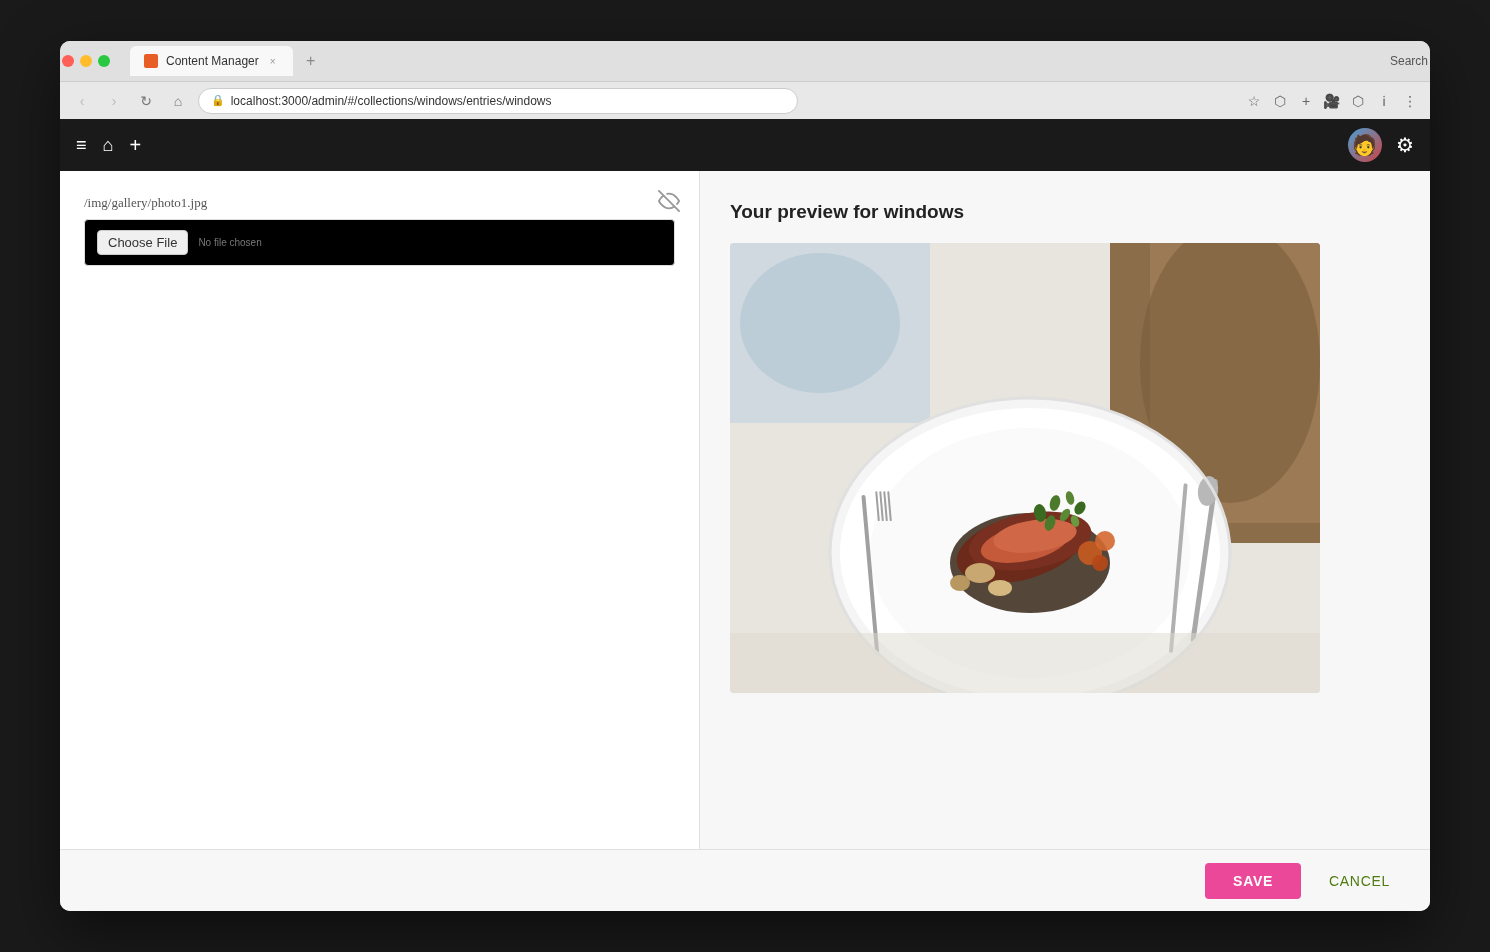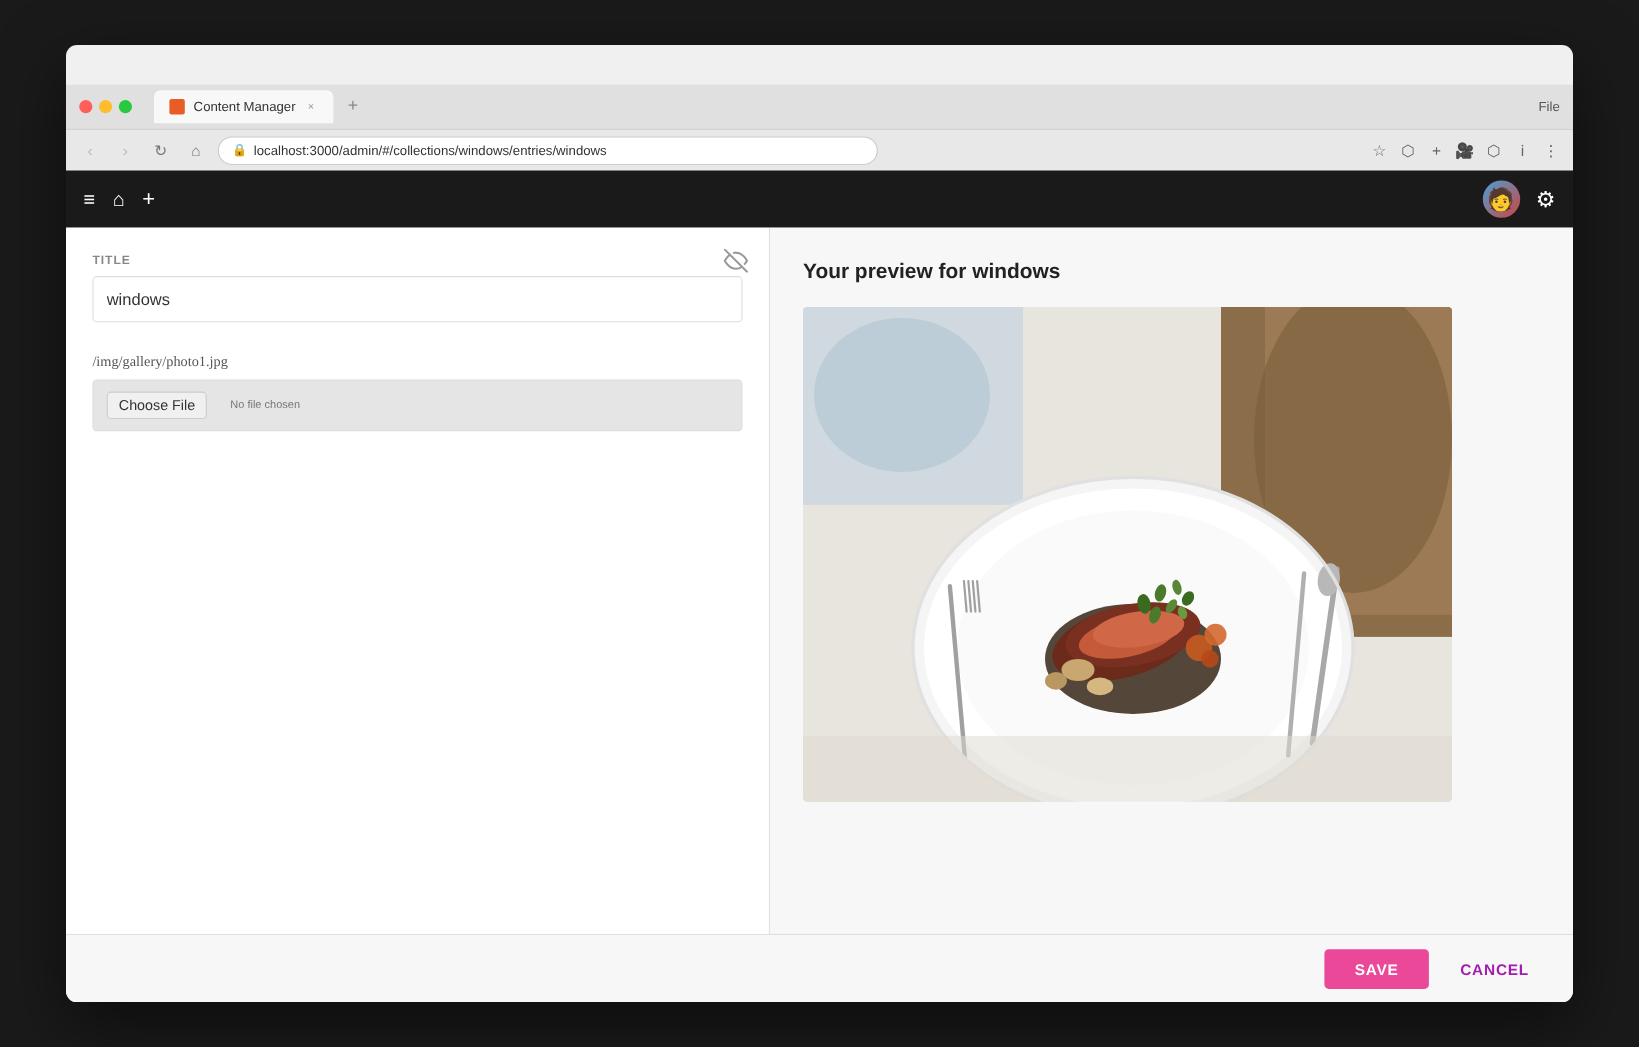--- a/index.html
+++ b/index.html
@@ -24,24 +24,23 @@
       display: flex;
       flex-direction: column;
     }
 
     
     .title-bar {
       background: #e0e0e0;
       height: 40px;
       display: flex;
       align-items: center;
-      padding: 0 12px;
+      padding: 0 2px;
       gap: 8px;
       flex-shrink: 0;
-      margin-top: 36px;
     }
     .traffic-lights {
       display: flex;
       gap: 6px;
       align-items: center;
     }
     .traffic-light {
       width: 12px;
       height: 12px;
       border-radius: 50%;
@@ -278,22 +277,22 @@
       color: #555;
       margin-bottom: 8px;
       font-family: Liberation Serif, serif;
     }
     .file-input-wrapper {
       border: 1px solid #ddd;
       border-radius: 4px;
       padding: 10px 12px;
       display: flex;
       align-items: center;
-      gap: 21px;
-      background: #e5e5e5;
+      gap: 10px;
+      background: #000000;
     }
     .choose-file-btn {
       background: #f0f0f0;
       border: 1px solid #ccc;
       border-radius: 4px;
       padding: 4px 10px;
       font-size: 13px;
       color: #333;
       cursor: pointer;
       white-space: nowrap;
@@ -349,25 +348,25 @@
       border: none;
       border-radius: 4px;
       padding: 10px 28px;
       font-size: 14px;
       font-weight: 600;
       letter-spacing: 0.05em;
       cursor: pointer;
     }
     .btn-cancel {
       background: transparent;
-      color: #a21caf;
+      color: #4d7c0f;
       border: none;
       padding: 10px 16px;
       font-size: 14px;
-      font-weight: 700;
+      font-weight: 400;
       letter-spacing: 0.05em;
       cursor: pointer;
     }
   </style>
 </head>
 <body>
 
 <div class="browser-window">
 
   <div class="title-bar">
@@ -377,21 +376,21 @@
       <div class="traffic-light tl-green"></div>
     </div>
     <div class="tab-bar">
       <div class="tab">
         <div class="tab-favicon"></div>
         <span>Content Manager</span>
         <span class="tab-close">×</span>
       </div>
       <div class="new-tab-btn">+</div>
     </div>
-    <span class="user-name">File</span>
+    <span class="user-name">Search</span>
   </div>
 
   <div class="address-bar-row">
     <div class="nav-btn disabled">‹</div>
     <div class="nav-btn disabled">›</div>
     <div class="nav-btn">↻</div>
     <div class="nav-btn">⌂</div>
     <div class="address-field">
       <span class="address-lock">🔒</span>
       <span>localhost:3000/admin/#/collections/windows/entries/windows</span>
@@ -424,24 +423,20 @@
     <div class="left-panel">
       <div class="visibility-toggle">
 
         <svg width="22" height="22" viewBox="0 0 24 24" fill="none" stroke="#999" stroke-width="2" stroke-linecap="round" stroke-linejoin="round">
           <path d="M17.94 17.94A10.07 10.07 0 0 1 12 20c-7 0-11-8-11-8a18.45 18.45 0 0 1 5.06-5.94"></path>
           <path d="M9.9 4.24A9.12 9.12 0 0 1 12 4c7 0 11 8 11 8a18.5 18.5 0 0 1-2.16 3.19"></path>
           <line x1="1" y1="1" x2="23" y2="23"></line>
         </svg>
       </div>
 
-      <div class="field-group">
-        <div class="field-label">TITLE</div>
-        <input class="text-input" type="text" value="windows" style="">
-      </div>
 
       <div class="field-group">
         <div class="current-file-path">/img/gallery/photo1.jpg</div>
         <div class="file-input-wrapper">
           <button class="choose-file-btn">Choose File</button>
           <span class="no-file-text">No file chosen</span>
         </div>
       </div>
     </div>
 

